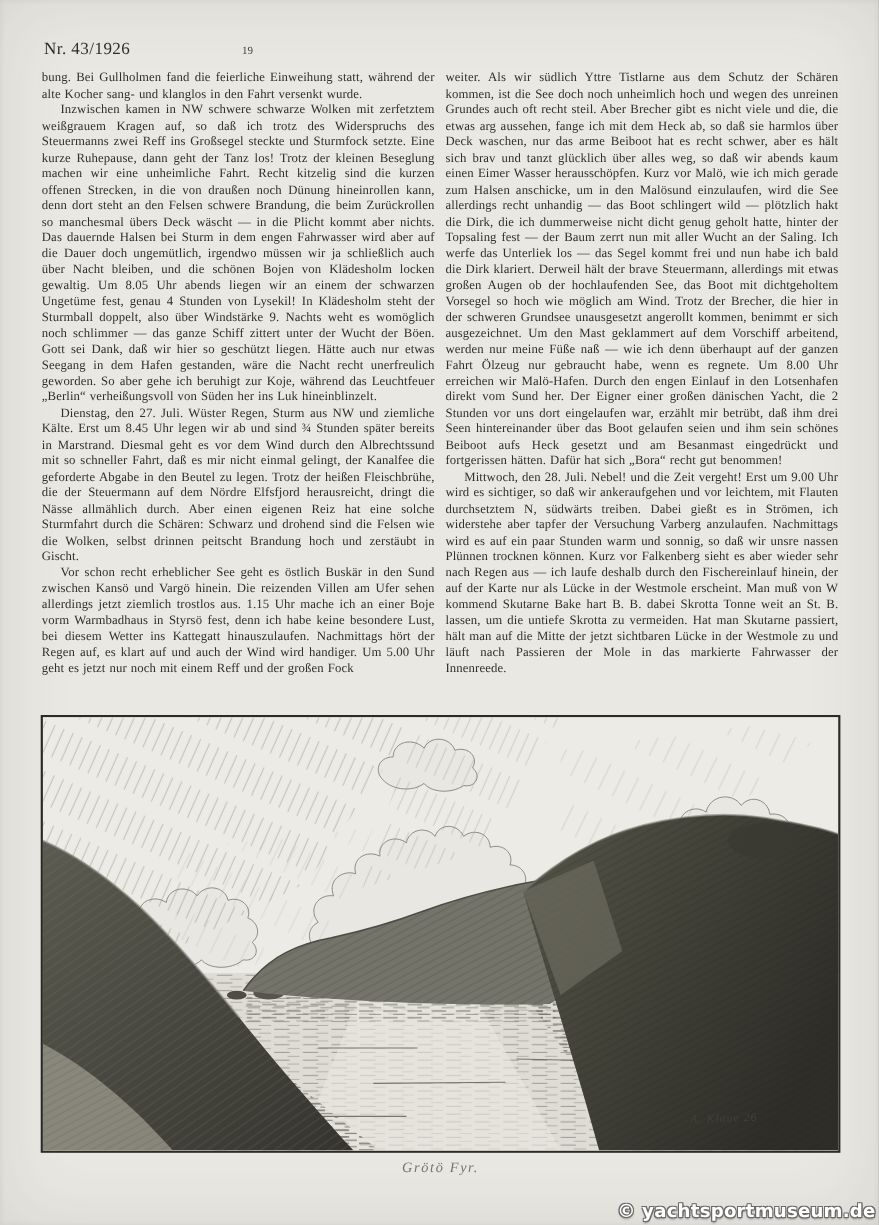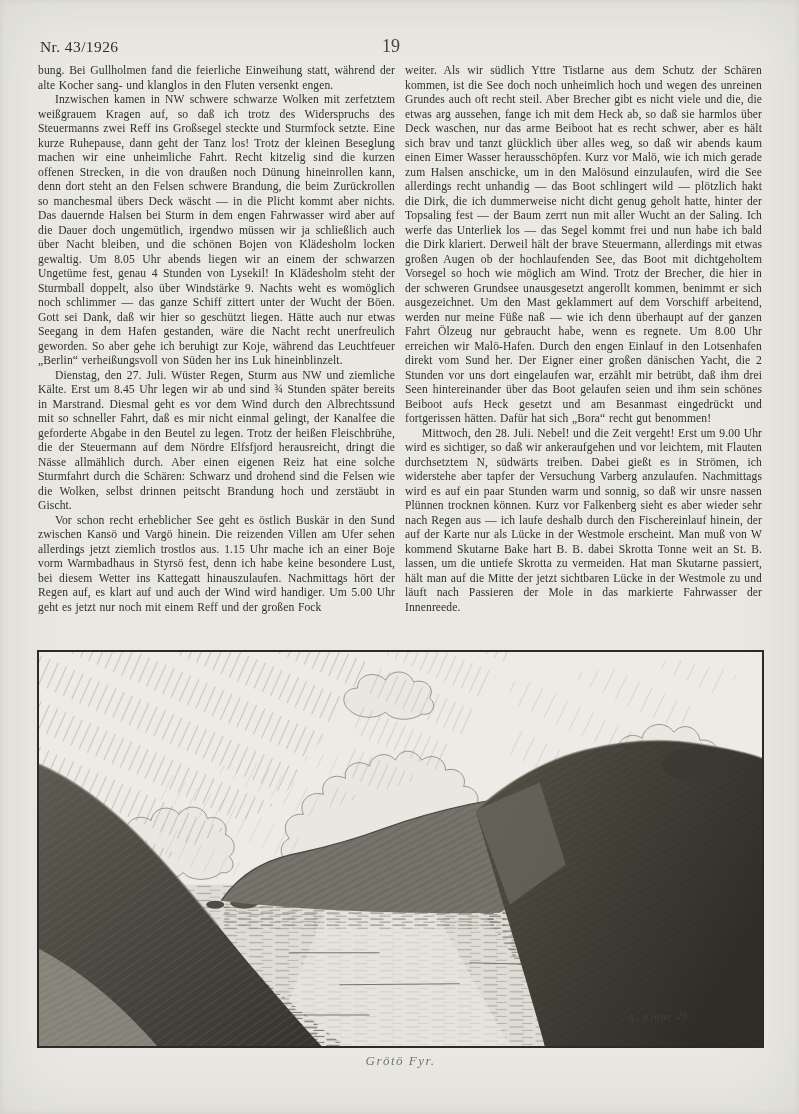--- a/index.html
+++ b/index.html
@@ -7,21 +7,21 @@
     position:relative; width:799px; height:1114px; margin:0 auto;
     background:#e9e8e3;
     box-shadow: inset 0 0 70px rgba(60,55,45,0.10), inset 0 0 6px rgba(60,55,45,0.08);
     font-family:"Liberation Serif","DejaVu Serif",serif;
     color:#2f2e2a; overflow:hidden;
   }
   
   .hdr { position:absolute; top:36px; left:40px; right:34px; display:flex; align-items:baseline; }
   .hdr .issue { font-size:15.5px; letter-spacing:0.4px; width:180px; }
   .hdr .title { flex:1; text-align:center; font-size:19px; letter-spacing:7px; color:#34332e; }
-  .hdr .pageno { width:180px; text-align:right; font-size:18px; color:#45443f; }
+  .hdr .pageno { width:180px; text-align:left; font-size:10px; color:#45443f; }
   
   .columns {
     position:absolute; top:64px; left:38px; width:724px; height:588px;
     display:flex; gap:10px; overflow:hidden;
   }
   .col {
     width:357px; font-size:11.6px; line-height:14.5px; text-align:justify;
     letter-spacing:0.1px; word-spacing:0.6px; color:#30302b;
     hyphens:auto; -webkit-hyphens:auto;
   }
@@ -50,21 +50,21 @@
 
 <div class="page">
 
   <div class="hdr">
     <span class="issue">Nr. 43/1926</span>
     <span class="pageno">19</span>
   </div>
 
   <div class="columns">
     <div class="col">
-      <p>bung. Bei Gullholmen fand die feierliche Einweihung statt, während der alte Kocher sang- und klanglos in den Fluten versenkt engen.</p>
+      <p>bung. Bei Gullholmen fand die feierliche Einweihung statt, während der alte Kocher sang- und klanglos in den Fahrt versenkt wurde.</p>
       <p class="indent">Inzwischen kamen in NW schwere schwarze Wolken mit zerfetztem weißgrauem Kragen auf, so daß ich trotz des Widerspruchs des Steuermanns zwei Reff ins Großsegel steckte und Sturmfock setzte. Eine kurze Ruhepause, dann geht der Tanz los! Trotz der kleinen Beseglung machen wir eine unheimliche Fahrt. Recht kitzelig sind die kurzen offenen Strecken, in die von draußen noch Dünung hineinrollen kann, denn dort steht an den Felsen schwere Brandung, die beim Zurückrollen so manchesmal übers Deck wäscht — in die Plicht kommt aber nichts. Das dauernde Halsen bei Sturm in dem engen Fahrwasser wird aber auf die Dauer doch ungemütlich, irgendwo müssen wir ja schließlich auch über Nacht bleiben, und die schönen Bojen von Klädesholm locken gewaltig. Um 8.05 Uhr abends liegen wir an einem der schwarzen Ungetüme fest, genau 4 Stunden von Lysekil! In Klädesholm steht der Sturmball doppelt, also über Windstärke 9. Nachts weht es womöglich noch schlimmer — das ganze Schiff zittert unter der Wucht der Böen. Gott sei Dank, daß wir hier so geschützt liegen. Hätte auch nur etwas Seegang in dem Hafen gestanden, wäre die Nacht recht unerfreulich geworden. So aber gehe ich beruhigt zur Koje, während das Leuchtfeuer „Berlin“ verheißungsvoll von Süden her ins Luk hineinblinzelt.</p>
       <p class="indent">Dienstag, den 27. Juli. Wüster Regen, Sturm aus NW und ziemliche Kälte. Erst um 8.45 Uhr legen wir ab und sind ¾ Stunden später bereits in Marstrand. Diesmal geht es vor dem Wind durch den Albrechtssund mit so schneller Fahrt, daß es mir nicht einmal gelingt, der Kanalfee die geforderte Abgabe in den Beutel zu legen. Trotz der heißen Fleischbrühe, die der Steuermann auf dem Nördre Elfsfjord herausreicht, dringt die Nässe allmählich durch. Aber einen eigenen Reiz hat eine solche Sturmfahrt durch die Schären: Schwarz und drohend sind die Felsen wie die Wolken, selbst drinnen peitscht Brandung hoch und zerstäubt in Gischt.</p>
       <p class="indent">Vor schon recht erheblicher See geht es östlich Buskär in den Sund zwischen Kansö und Vargö hinein. Die reizenden Villen am Ufer sehen allerdings jetzt ziemlich trostlos aus. 1.15 Uhr mache ich an einer Boje vorm Warmbadhaus in Styrsö fest, denn ich habe keine besondere Lust, bei diesem Wetter ins Kattegatt hinauszulaufen. Nachmittags hört der Regen auf, es klart auf und auch der Wind wird handiger. Um 5.00 Uhr geht es jetzt nur noch mit einem Reff und der großen Fock</p>
     </div>
     <div class="col">
       <p>weiter. Als wir südlich Yttre Tistlarne aus dem Schutz der Schären kommen, ist die See doch noch unheimlich hoch und wegen des unreinen Grundes auch oft recht steil. Aber Brecher gibt es nicht viele und die, die etwas arg aussehen, fange ich mit dem Heck ab, so daß sie harmlos über Deck waschen, nur das arme Beiboot hat es recht schwer, aber es hält sich brav und tanzt glücklich über alles weg, so daß wir abends kaum einen Eimer Wasser herausschöpfen. Kurz vor Malö, wie ich mich gerade zum Halsen anschicke, um in den Malösund einzulaufen, wird die See allerdings recht unhandig — das Boot schlingert wild — plötzlich hakt die Dirk, die ich dummerweise nicht dicht genug geholt hatte, hinter der Topsaling fest — der Baum zerrt nun mit aller Wucht an der Saling. Ich werfe das Unterliek los — das Segel kommt frei und nun habe ich bald die Dirk klariert. Derweil hält der brave Steuermann, allerdings mit etwas großen Augen ob der hochlaufenden See, das Boot mit dichtgeholtem Vorsegel so hoch wie möglich am Wind. Trotz der Brecher, die hier in der schweren Grundsee unausgesetzt angerollt kommen, benimmt er sich ausgezeichnet. Um den Mast geklammert auf dem Vorschiff arbeitend, werden nur meine Füße naß — wie ich denn überhaupt auf der ganzen Fahrt Ölzeug nur gebraucht habe, wenn es regnete. Um 8.00 Uhr erreichen wir Malö-Hafen. Durch den engen Einlauf in den Lotsenhafen direkt vom Sund her. Der Eigner einer großen dänischen Yacht, die 2 Stunden vor uns dort eingelaufen war, erzählt mir betrübt, daß ihm drei Seen hintereinander über das Boot gelaufen seien und ihm sein schönes Beiboot aufs Heck gesetzt und am Besanmast eingedrückt und fortgerissen hätten. Dafür hat sich „Bora“ recht gut benommen!</p>
       <p class="indent">Mittwoch, den 28. Juli. Nebel! und die Zeit vergeht! Erst um 9.00 Uhr wird es sichtiger, so daß wir ankeraufgehen und vor leichtem, mit Flauten durchsetztem N, südwärts treiben. Dabei gießt es in Strömen, ich widerstehe aber tapfer der Versuchung Varberg anzulaufen. Nachmittags wird es auf ein paar Stunden warm und sonnig, so daß wir unsre nassen Plünnen trocknen können. Kurz vor Falkenberg sieht es aber wieder sehr nach Regen aus — ich laufe deshalb durch den Fischereinlauf hinein, der auf der Karte nur als Lücke in der Westmole erscheint. Man muß von W kommend Skutarne Bake hart B. B. dabei Skrotta Tonne weit an St. B. lassen, um die untiefe Skrotta zu vermeiden. Hat man Skutarne passiert, hält man auf die Mitte der jetzt sichtbaren Lücke in der Westmole zu und läuft nach Passieren der Mole in das markierte Fahrwasser der Innenreede.</p>
     </div>
   </div>
 
@@ -157,14 +157,15 @@
       <path d="M436,158 C470,128 505,108 545,98 C585,88 625,86 660,92 C685,96 706,100 722,106" fill="none" stroke="#7b7a6f" stroke-width="1.8" opacity="0.6"></path>
       <polygon points="436,158 500,130 526,212 470,252" fill="#6c6b60" opacity="0.7"></polygon>
       <ellipse cx="656" cy="112" rx="34" ry="16" fill="#3a3932" opacity="0.8"></ellipse>
 
       <text x="588" y="368" font-size="10.5" font-style="italic" letter-spacing="1" fill="#43413a" transform="rotate(-2 588 368)">A. Klaue 26</text>
     </svg>
   </div>
 
   <div class="caption">Grötö Fyr.</div>
 
+  <div class="watermark">© yachtsportmuseum.de</div>
 
 </div>
 
 </body></html>

